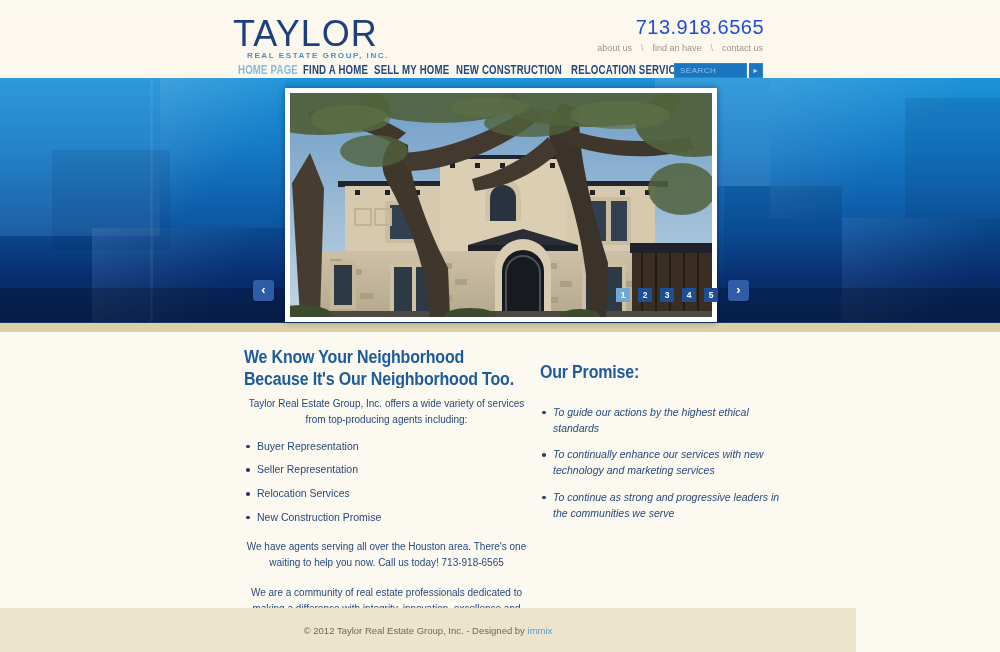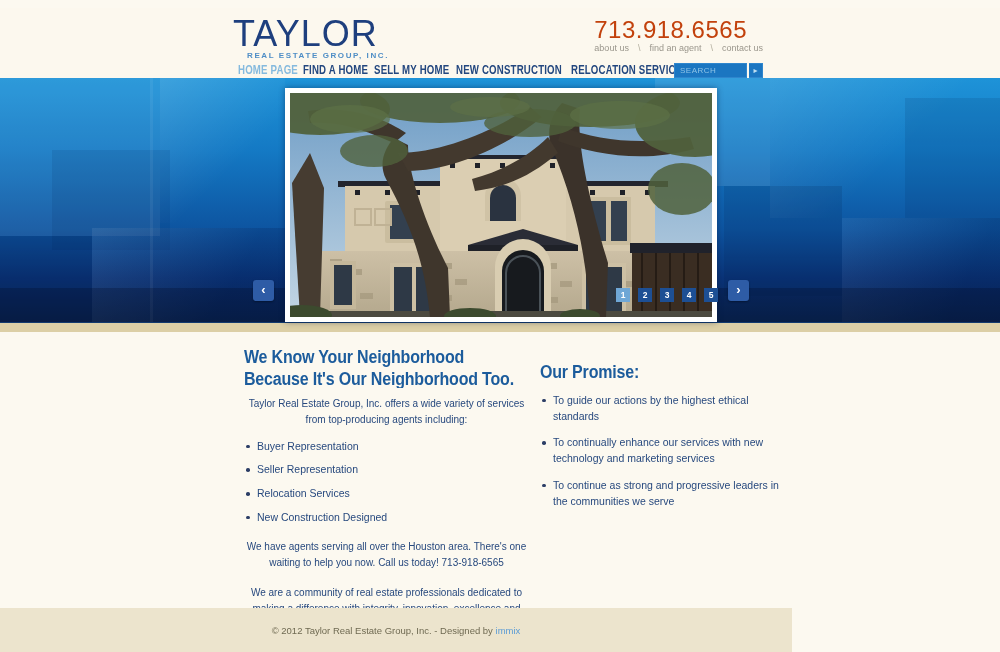--- a/index.html
+++ b/index.html
@@ -5,21 +5,21 @@
   * { margin:0; padding:0; box-sizing:border-box; }
   html,body { background:#e8e8e8; }
   body { font-family:"Liberation Sans", sans-serif; }
   #page { position:relative; width:1000px; height:652px; margin:0 auto; background:#fcf9f0; overflow:hidden; }
 
   
   .header { position:absolute; left:0; top:0; width:1000px; height:78px; background:#fcf8ee;margin-top:8px; }
   .logo { position:absolute; left:233px; top:6px; cursor:pointer; }
   .logo-title { font-size:36px; font-weight:500; letter-spacing:1px; color:#1e3f7e; line-height:1; transform:scale(1,1.05); transform-origin:left top; }
   .logo-sub { font-size:8px; letter-spacing:1.6px; color:#4f8ec6; margin:1px 0 0 14px; font-weight:bold; }
-  .phone { position:absolute; right:253px; top:8px; font-size:24px; color:#c2410c; font-weight:500; letter-spacing:.5px; }
+  .phone { position:absolute; right:236px; top:8px; font-size:20px; color:#1d4ed8; font-weight:500; letter-spacing:.5px; }
   .utility { position:absolute; right:237px; top:35px; font-size:9px; color:#9a968c; display:flex; align-items:flex-end; }
   .utility .u-item { color:#9a968c; cursor:pointer; }
   .utility .u-sep { margin:0 9px; color:#b3ae9f; }
 
   
   .nav { position:absolute; left:238px; top:56px; display:flex; }
   .nav-item { font-size:10.5px; font-weight:bold; color:#23477f; letter-spacing:.2px; cursor:pointer; transform:scale(.92,1.15); transform-origin:left bottom; }
   .nav-item.active { color:#85bade; }
   .searchbox { position:absolute; right:237px; top:55px; display:flex; }
   .search-input { width:73px; height:15px; background:#1b76c1; border:1px solid #2f86cd; color:#cfe7f6; font-size:8px; letter-spacing:.5px; padding:0 5px; outline:none; font-family:"Liberation Sans",sans-serif; }
@@ -45,43 +45,43 @@
   
   .col-left { position:absolute; left:244px; top:346px; width:285px; }
   .col-right { position:absolute; left:540px; top:361px; width:255px; }
   .h-blue { font-size:16.5px; font-weight:bold; color:#1c5c9c; line-height:1.2; letter-spacing:-.2px; transform:scale(.97,1.1); transform-origin:left top; }
   .body-txt { font-size:10px; color:#27497e; line-height:1.65;text-align:center; }
   .col-left .intro { margin-top:10px; }
   ul.blist { list-style:none; margin-top:10px; }
   ul.blist li { font-size:10.5px; color:#27497e; line-height:1.5; padding-left:13px; position:relative; margin-bottom:8px; }
   ul.blist li::before { content:""; position:absolute; left:2px; top:6px; width:3.5px; height:3.5px; border-radius:50%; background:#2c3e66; }
   .col-left .para { margin-top:13px; }
-  .col-right ul.blist { margin-top:12px; }
+  .col-right ul.blist { margin-top:24px;font-style:italic; }
   .col-right ul.blist li { margin-bottom:11px; }
 
   
-  .footer { position:absolute; left:0; top:608px; width:792px; height:44px; background:#ece4cd;padding-left:48px; }
+  .footer { position:absolute; left:0; top:608px; width:856px; height:44px; background:#ece4cd;padding-left:48px; }
   .footer-txt { position:absolute; left:0; top:17px; width:100%; text-align:center; font-size:9.5px; color:#6f6a52; }
   .footer-txt a { color:#5b9bd5; text-decoration:none; cursor:pointer; }
 </style>
 </head>
 <body>
 
 <div id="page">
 
   <div class="header">
     <div class="logo">
       <div class="logo-title">TAYLOR</div>
       <div class="logo-sub">REAL ESTATE GROUP, INC.</div>
     </div>
     <div class="phone">713.918.6565</div>
     <div class="utility">
         <span class="u-item">about us</span>
         <span class="u-sep">\</span>
-        <span class="u-item">find an agent</span>
+        <span class="u-item">find an have</span>
         <span class="u-sep">\</span>
         <span class="u-item">contact us</span>
       </div>
 
     <div class="nav">
         <span class="nav-item active">HOME PAGE</span>
         <span class="nav-item">FIND A HOME</span>
         <span class="nav-item">SELL MY HOME</span>
         <span class="nav-item">NEW CONSTRUCTION</span>
         <span class="nav-item">RELOCATION SERVICES</span>
@@ -253,21 +253,21 @@
   <div class="col-left">
     <div class="h-blue">
       <div>We Know Your Neighborhood</div>
       <div>Because It's Our Neighborhood Too.</div>
     </div>
     <p class="body-txt intro">Taylor Real Estate Group, Inc. offers a wide variety of services from top-producing agents including:</p>
     <ul class="blist">
         <li>Buyer Representation</li>
         <li>Seller Representation</li>
         <li>Relocation Services</li>
-        <li>New Construction Designed</li>
+        <li>New Construction Promise</li>
       </ul>
     <p class="body-txt para">We have agents serving all over the Houston area. There's one waiting to help you now. Call us today! 713-918-6565</p>
     <p class="body-txt para">We are a community of real estate professionals dedicated to making a difference with integrity, innovation, excellence and care.</p>
   </div>
 
   <div class="col-right">
     <div class="h-blue">Our Promise:</div>
     <ul class="blist">
         <li>To guide our actions by the highest ethical standards</li>
         <li>To continually enhance our services with new technology and marketing services</li>

